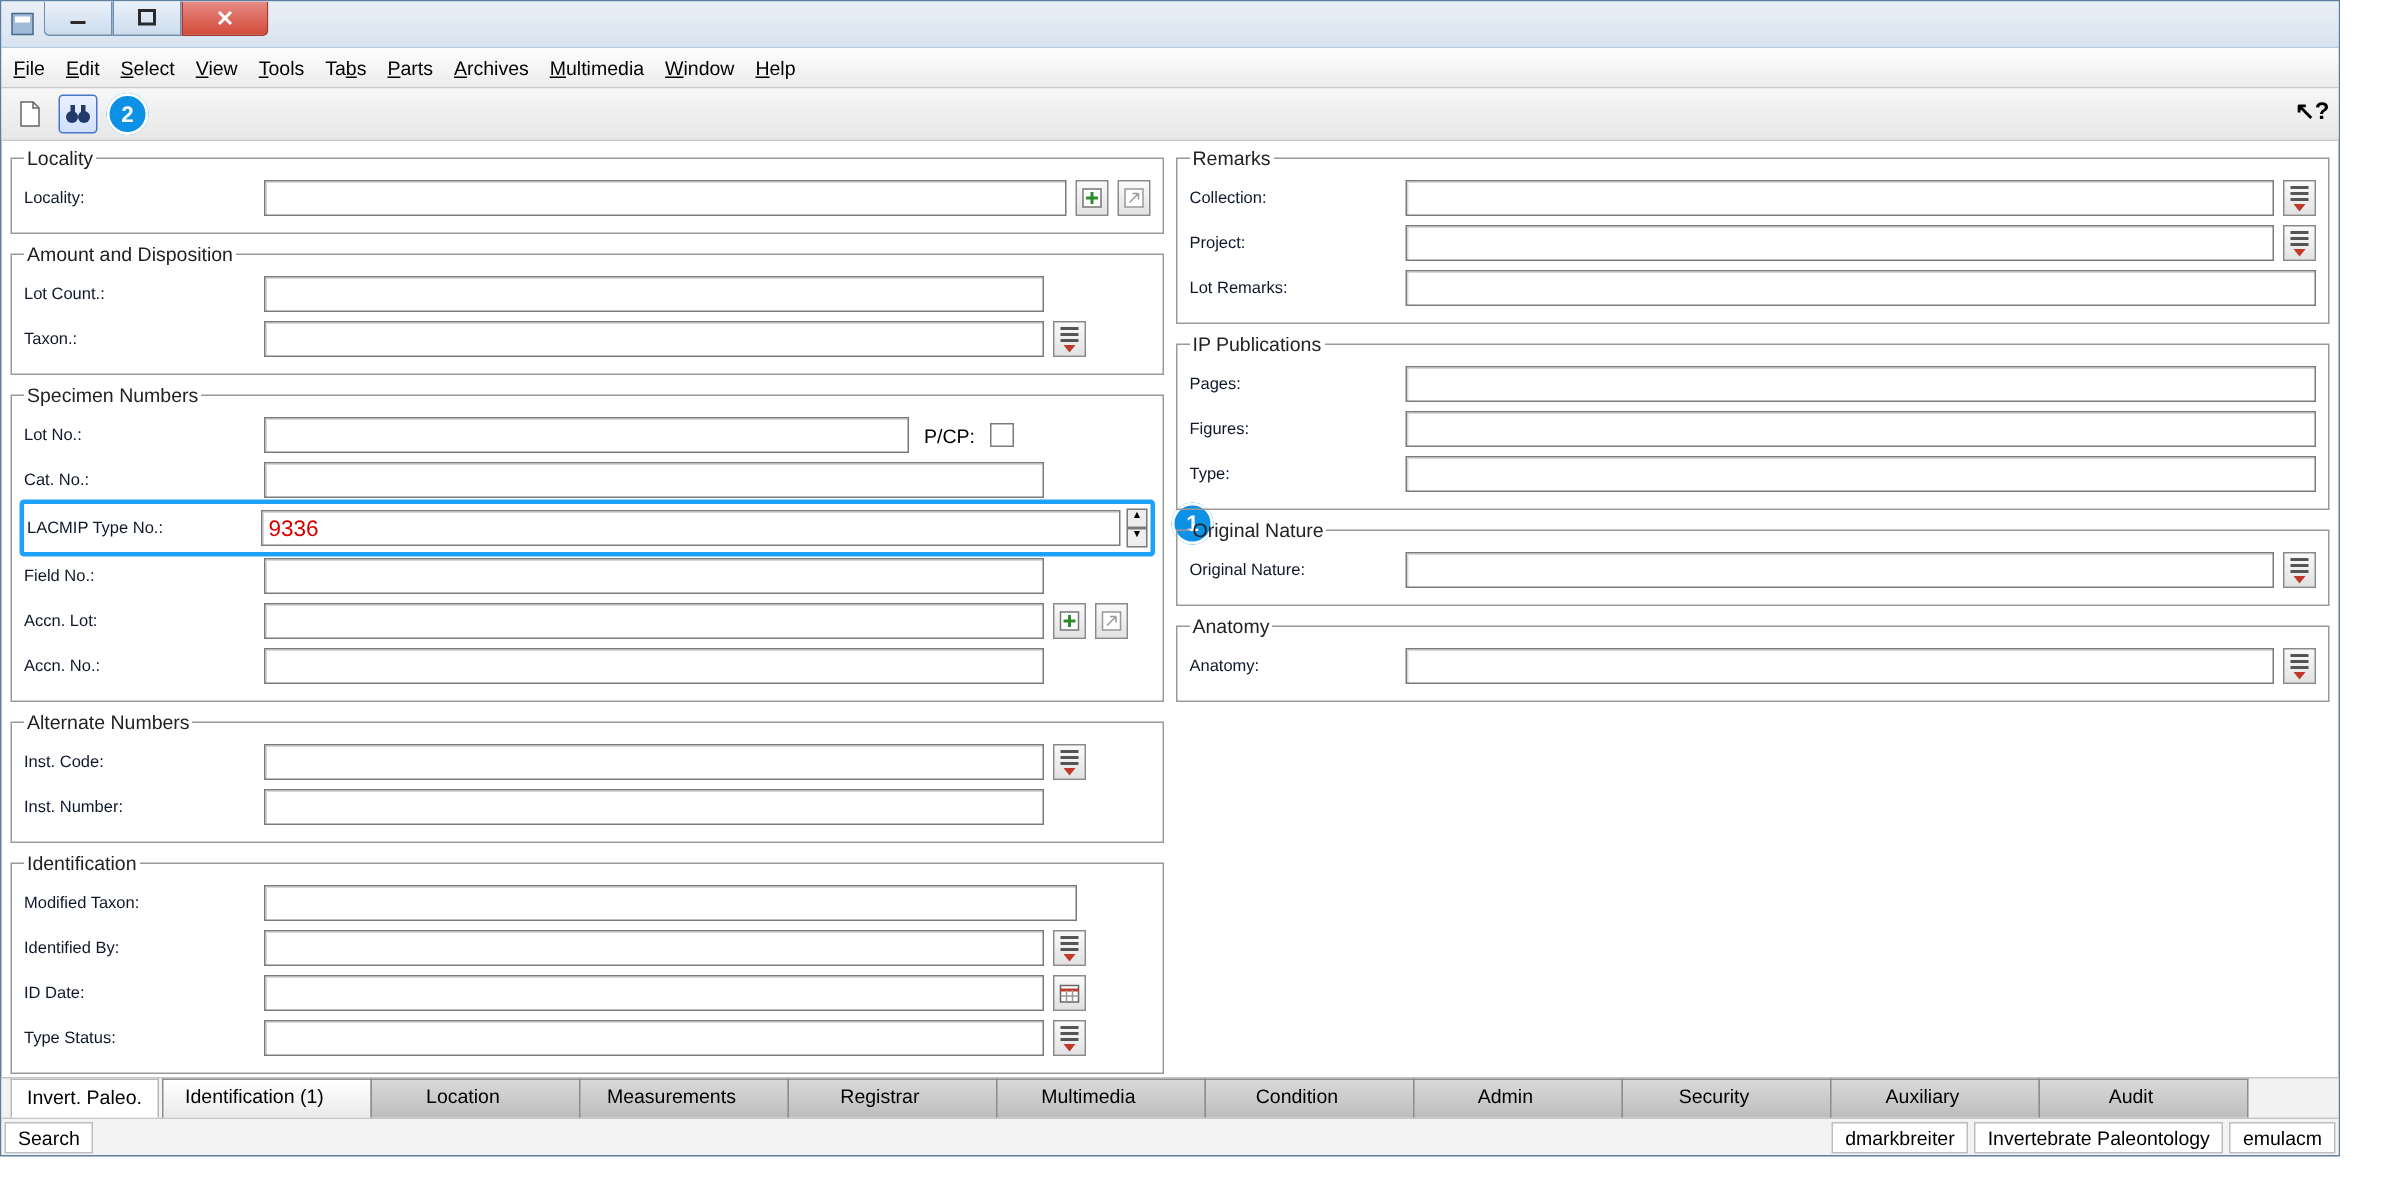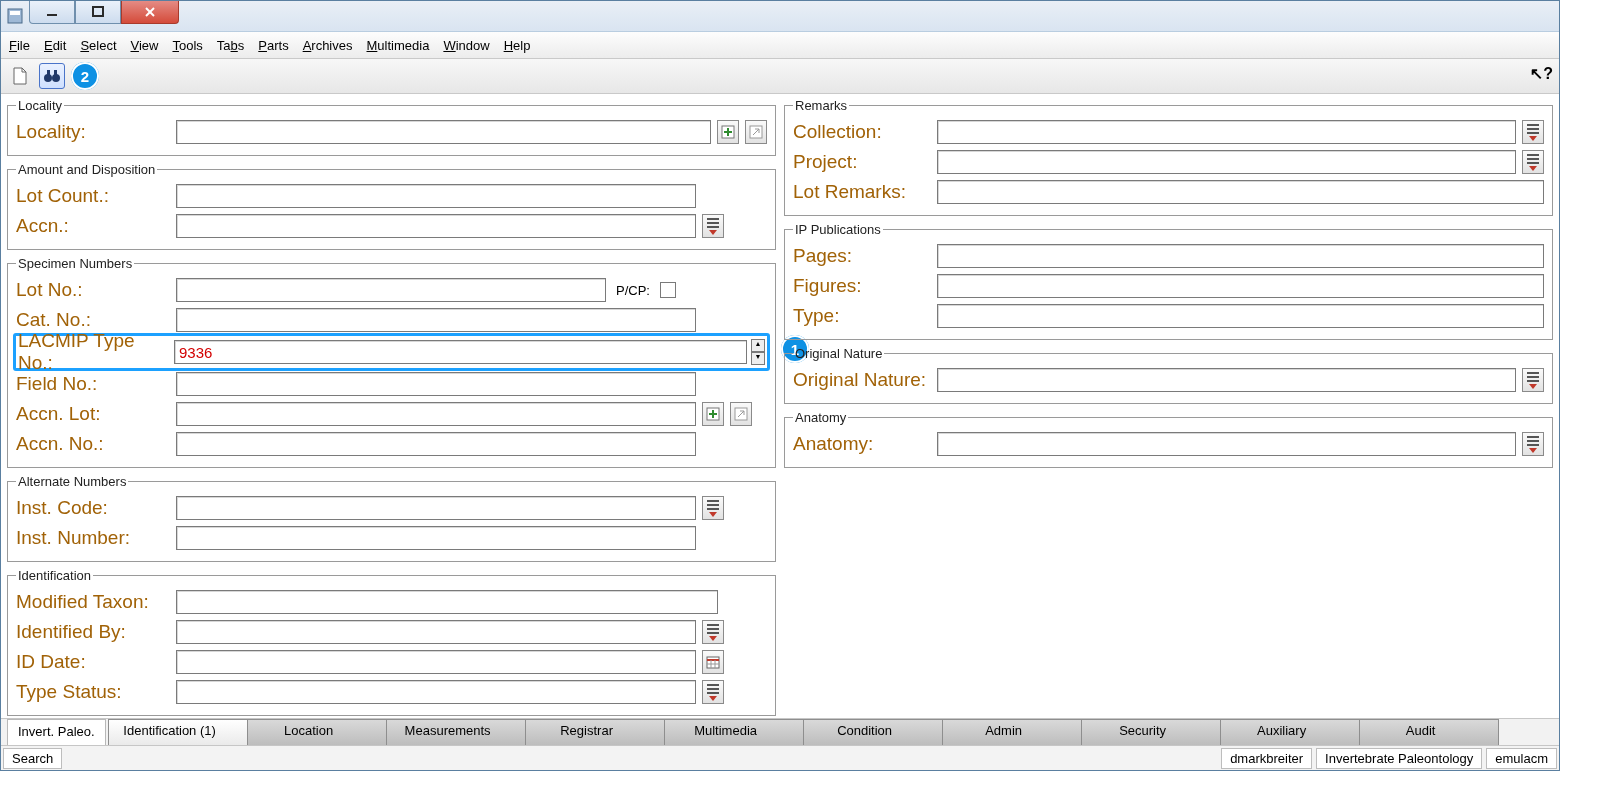--- a/index.html
+++ b/index.html
@@ -19,21 +19,21 @@
 .tbtn{width:24px;height:24px;border:1px solid transparent;display:flex;align-items:center;justify-content:center}
 .tbtn.new svg, .tbtn.find svg{width:18px;height:18px}
 .tbtn.find{border:1px solid #4a74c9;background:linear-gradient(#eaf1ff,#cfe0ff);border-radius:3px}
 .callout{width:28px;height:28px;border-radius:50%;background:#0d91e4;color:#fff;font-weight:700;font-size:15px;display:flex;align-items:center;justify-content:center;box-shadow:0 0 0 2px #fff inset}
 .toolbar .help{position:absolute;right:6px;top:5px;font-weight:700;font-size:16px;color:#000}
 .body{display:flex;padding:4px 6px 2px 6px;gap:8px}
 .col{flex:1;display:flex;flex-direction:column;gap:6px}
 fieldset{border:1px solid #9a9a9a;margin:0;padding:4px 8px 8px 8px;position:relative}
 legend{font-size:13px;color:#222;padding:0 2px}
 .row{display:flex;align-items:center;height:30px;gap:4px}
-.lbl{width:156px;font-size:19px;color:#a16207}
+.lbl{width:156px;font-size:11px;color:#0f172a}
 .lbl.short{width:140px}
 .input{flex:1;height:22px;border:1px solid #7a7a7a;background:#fff;box-shadow:inset 1px 1px 0 #d7d7d7;padding:0 4px;font-size:13px;font-family:Liberation Sans, sans-serif}
 .iconbtn{width:20px;height:22px;border:1px solid #8a8a8a;background:linear-gradient(#fafafa,#e2e2e2);display:flex;align-items:center;justify-content:center;margin-left:2px}
 .iconbtn svg{width:14px;height:14px}
 .spinner{width:14px;display:flex;flex-direction:column}
 .spinner div{height:11px;border:1px solid #7a7a7a;font-size:7px;line-height:7px;text-align:center;background:#eee}
 .pcplabel{font-size:13px;margin-left:6px;margin-right:6px}
 .chk{width:14px;height:14px;border:1px solid #7a7a7a;background:#fff}
 .highlight-row{border:3px solid #1ca1ff;border-radius:3px;margin:-2px -3px -2px -3px;padding:0 2px;height:32px}
 .highlight-row .lbl{width:152px}
@@ -141,21 +141,21 @@
         </div>
       </fieldset>
 
       <fieldset>
         <legend>Amount and Disposition</legend>
         <div class="row">
             <span class="lbl">Lot Count.:</span>
             <input class="input" style="flex: 0 0 510px;">
           </div>
         <div class="row">
-            <span class="lbl">Accn.:</span>
+            <span class="lbl">Taxon.:</span>
             <input class="input" style="flex: 0 0 510px;">
           <div class="iconbtn">
               <span class="mini-icon-list">
                 <span></span>
                 <span></span>
                 <span></span>
                 <span class="arrow"></span>
               </span>
             </div>
         </div>

